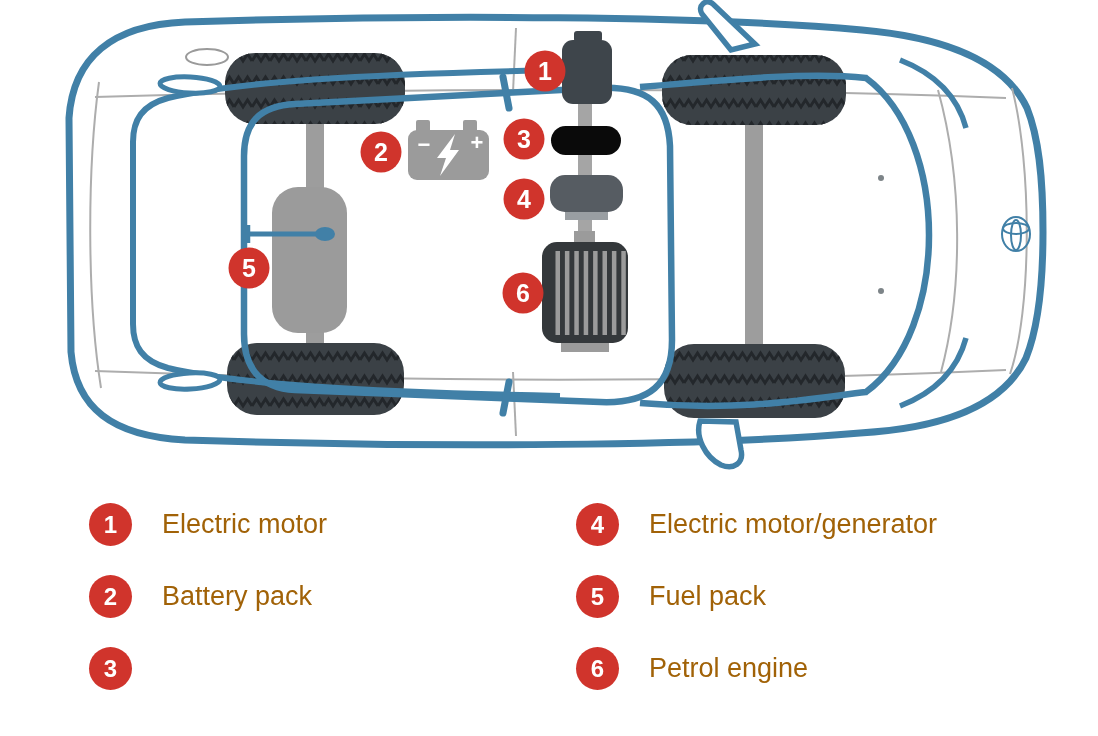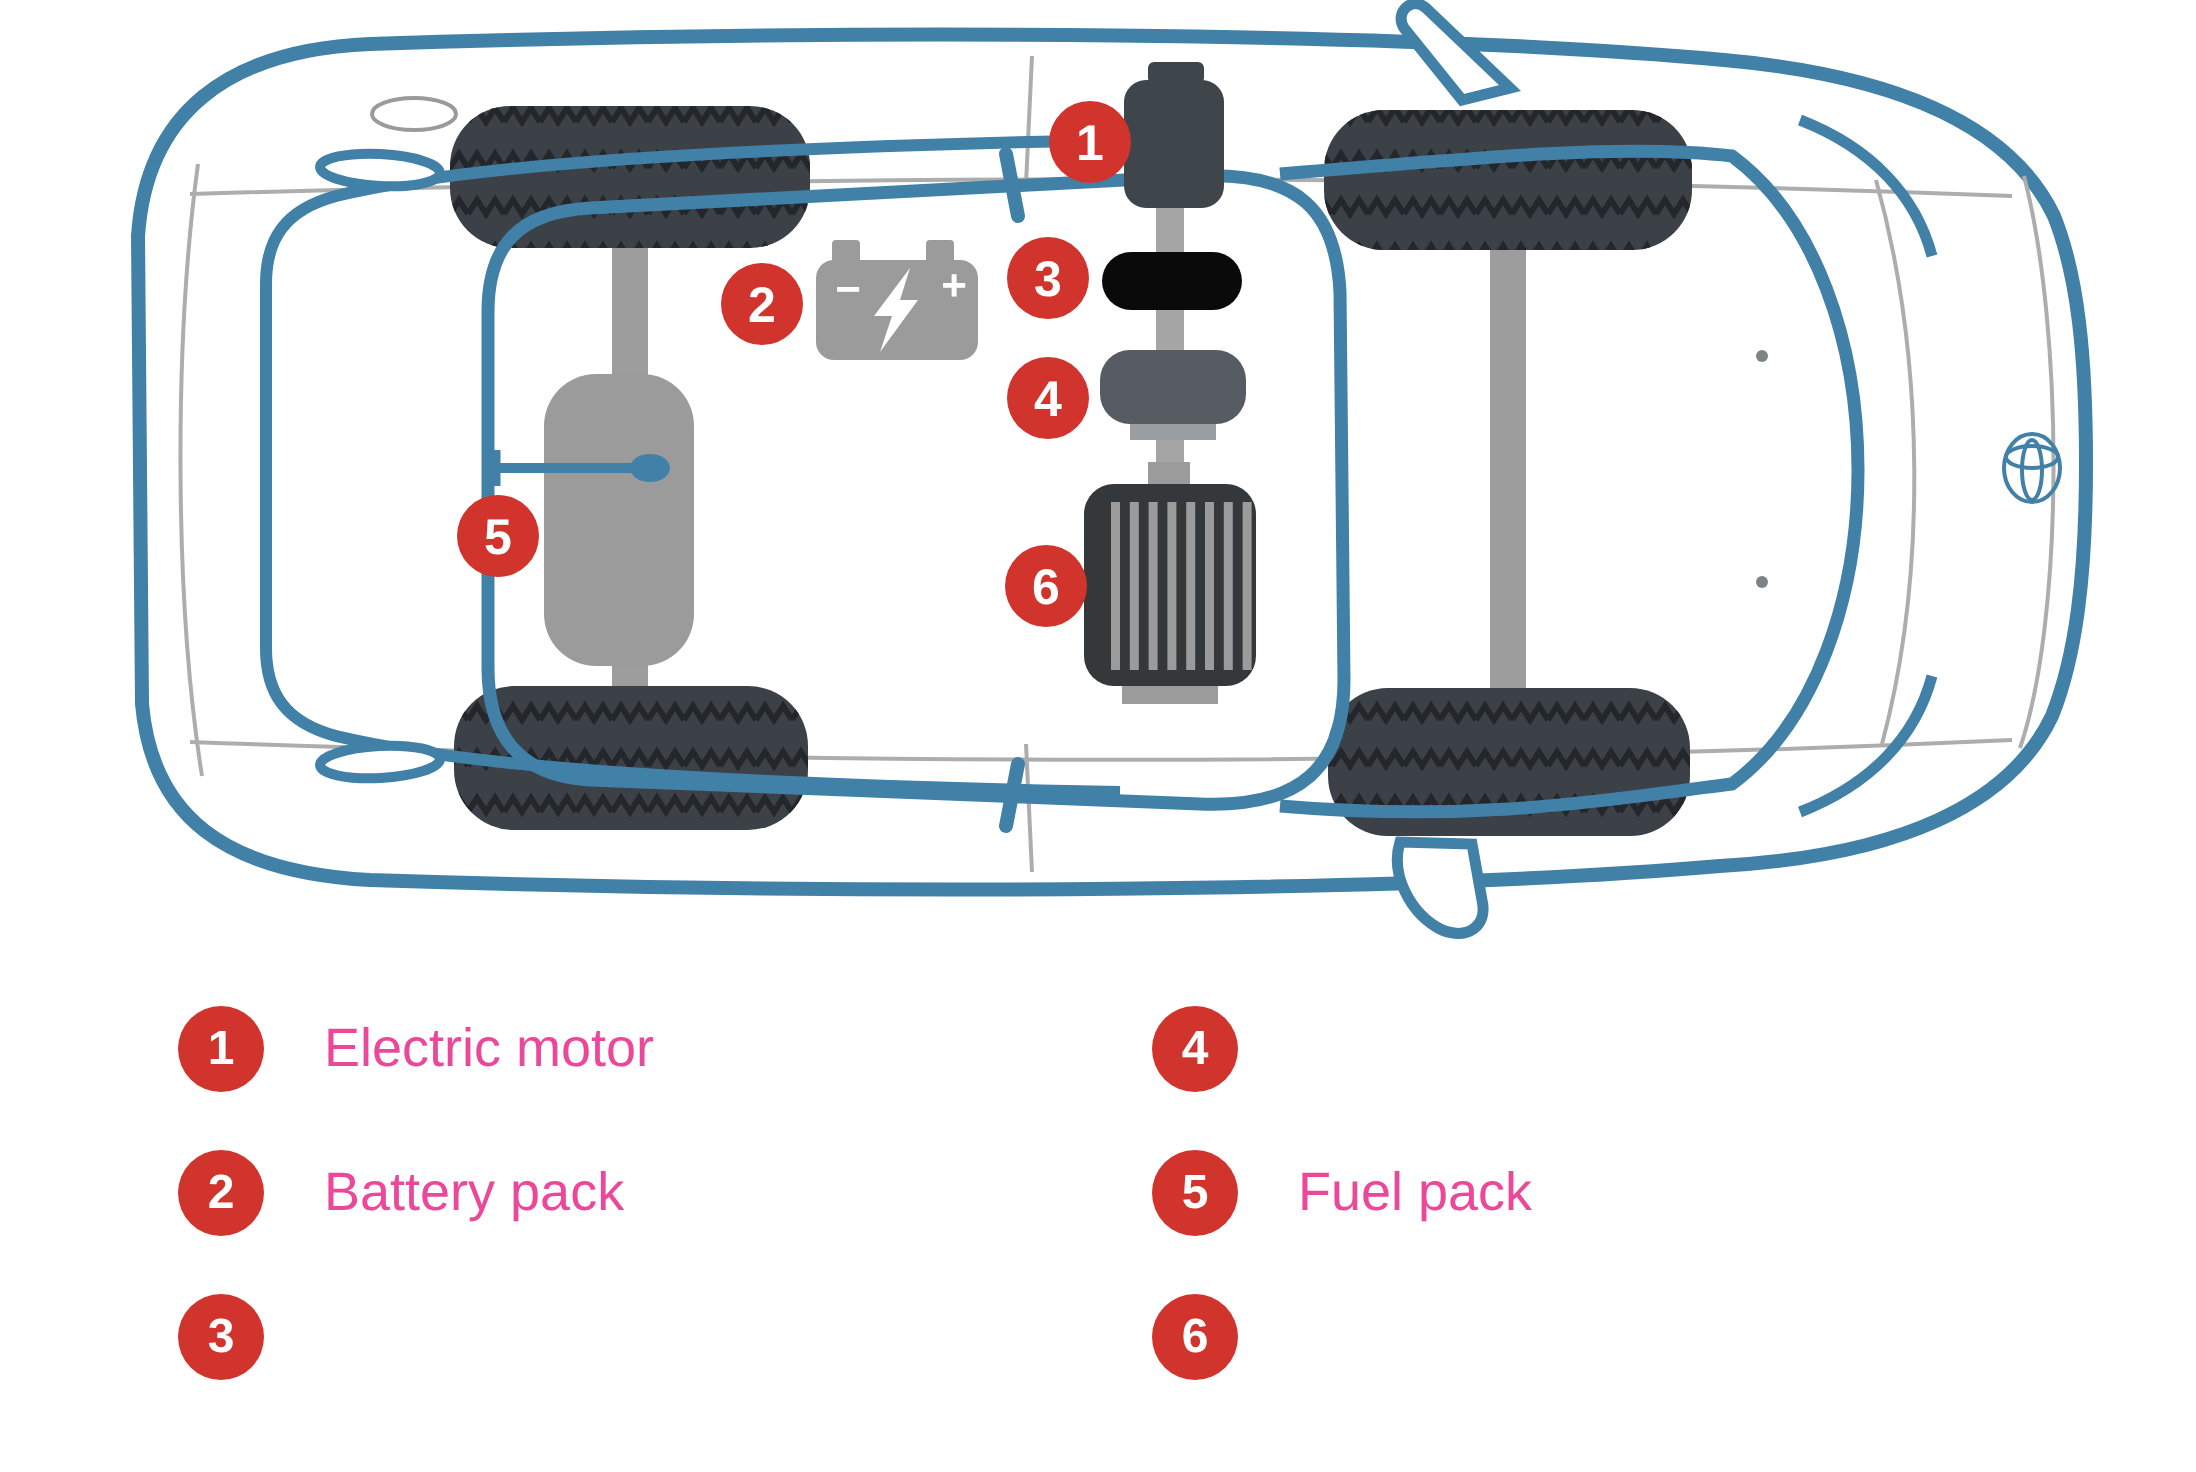--- a/index.html
+++ b/index.html
@@ -6,21 +6,21 @@
   .page{position:relative;width:1098px;height:736px;background:#fff;overflow:hidden;
         font-family:"Liberation Sans","DejaVu Sans",sans-serif;}
   .diagram-wrap{position:absolute;left:0;top:0;width:1098px;height:470px;}
   svg text{font-family:"Liberation Sans","DejaVu Sans",sans-serif;}
   .legend-col{position:absolute;top:503px;}
   .legend-col.left{left:89px;}
   .legend-col.right{left:576px;}
   .legend-item{display:flex;align-items:center;gap:30px;height:43px;margin-bottom:29px;}
   .legend-badge{flex:0 0 43px;width:43px;height:43px;border-radius:50%;background:#d0342c;
         color:#fff;font-weight:bold;font-size:24px;line-height:43px;text-align:center;}
-  .legend-label{font-size:27px;color:#ec4899;white-space:nowrap;}
+  .legend-label{font-size:27px;color:#a16207;white-space:nowrap;}
 </style>
 </head>
 <body>
 
 <div class="page">
 
   <div class="diagram-wrap">
     <svg width="1098" height="470" viewBox="0 0 1098 470">
       <defs>
         <pattern id="tread" width="18" height="23" patternUnits="userSpaceOnUse">
@@ -170,24 +170,26 @@
         <span class="legend-badge">2</span>
         <span class="legend-label">Battery pack</span>
       </div>
       <div class="legend-item">
         <span class="legend-badge">3</span>
       </div>
     </div>
     <div class="legend-col right">
       <div class="legend-item">
         <span class="legend-badge">4</span>
+        <span class="legend-label">Electric motor/generator</span>
       </div>
       <div class="legend-item">
         <span class="legend-badge">5</span>
         <span class="legend-label">Fuel pack</span>
       </div>
       <div class="legend-item">
         <span class="legend-badge">6</span>
+        <span class="legend-label">Petrol engine</span>
       </div>
     </div>
   </div>
 
 </div>
 
 </body></html>

